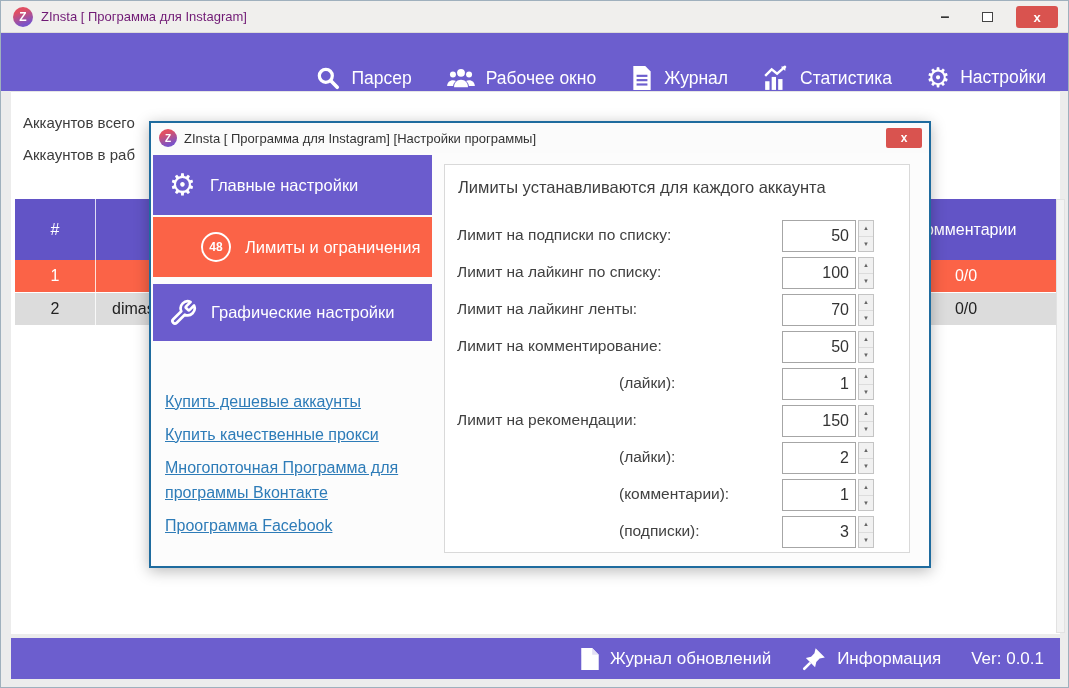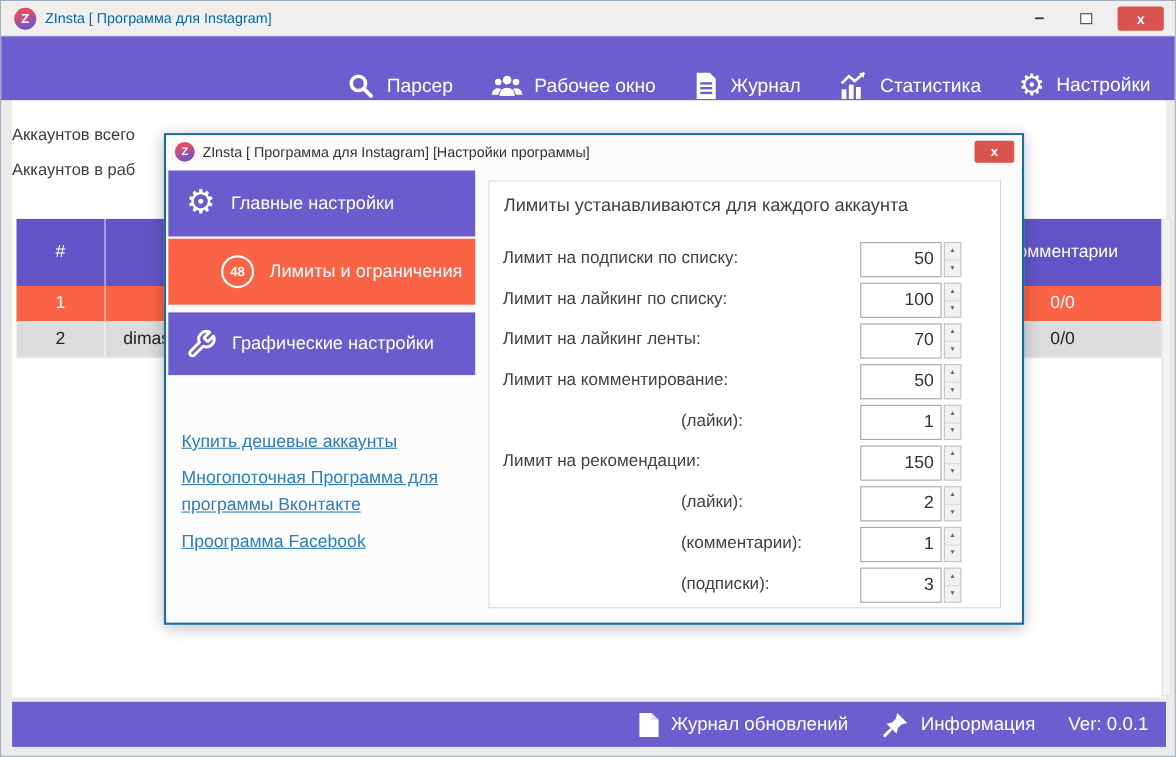--- a/index.html
+++ b/index.html
@@ -8,39 +8,39 @@
             border:1px solid #9fb0bd; overflow:hidden; }
 
   
   .titlebar { position:absolute; left:0; top:0; width:100%; height:32px;
               display:flex; align-items:center; padding-left:12px; background:#f0efed;
               border-bottom:1px solid #dddbd9; }
   .logo { width:20px; height:20px; border-radius:50%; flex:none;
           background:linear-gradient(160deg,#e04f63 25%,#7a52c8 80%);
           color:#fff; font-weight:bold; font-size:12px; display:flex;
           align-items:center; justify-content:center; }
-  .title-text { margin-left:8px; font-size:13px; color:#0369a1; }
+  .title-text { margin-left:8px; font-size:13px; color:#701a75; }
   .win-controls { position:absolute; right:10px; top:5px; display:flex; align-items:center; gap:16px; }
   .btn-min { width:26px; height:22px; display:flex; align-items:center; justify-content:center;
              color:#333; font-size:16px; font-weight:bold; cursor:default; }
   .btn-max { width:26px; height:22px; display:flex; align-items:center; justify-content:center; }
   .btn-max .box { width:11px; height:10px; border:1.5px solid #444; background:#fff; }
   .btn-close { width:42px; height:22px; background:#d9534f; border-radius:3px; color:#fff;
                font-size:13px; font-weight:bold; display:flex; align-items:center; justify-content:center; }
 
   
   .navbar { position:absolute; left:0; top:32px; width:100%; height:58px; background:#6c5ece;
             display:flex; align-items:flex-end; justify-content:flex-end; gap:34px; padding-right:22px; }
   .nav-item { display:flex; align-items:center; gap:10px; color:#fff; font-size:17.5px; cursor:pointer; }
   .nav-item .glyph { font-size:27px; line-height:1; color:#fff; font-family:"DejaVu Sans", sans-serif; }
 
   
   .content { position:absolute; left:10px; top:90px; width:1049px; height:543px; background:#fff;
              border-top:1px solid #e6e6e6; }
-  .acc-line { position:absolute; left:0; font-size:15px; color:#3c3c3c; }
+  .acc-line { position:absolute; left:12px; font-size:15px; color:#3c3c3c; }
   .acc-line.l1 { top:22px; } .acc-line.l2 { top:54px; }
 
   .grid { position:absolute; left:4px; top:107px; width:1041px; }
   .grid-row { display:flex; width:100%; }
   .grid-header { height:61px; background:#6254c6; color:#fff; }
   .gcell { display:flex; align-items:center; justify-content:center; font-size:16px;
            border-right:1px solid rgba(255,255,255,.8); }
   .gcell.c1 { width:81px; flex:none; }
   .gcell.c2 { flex:1; justify-content:flex-start; padding-left:16px; }
   .gcell.c3 { width:180px; flex:none; border-right:none; }
@@ -221,20 +221,21 @@
       <div class="side-btn sb3">
         <svg width="28" height="28" viewBox="0 0 24 24">
           <path d="M14.7 6.3a1 1 0 0 0 0 1.4l1.6 1.6a1 1 0 0 0 1.4 0l3.77-3.77a6 6 0 0 1-7.94 7.94l-6.91 6.91a2.12 2.12 0 0 1-3-3l6.91-6.91a6 6 0 0 1 7.94-7.94l-3.76 3.76z" fill="none" stroke="#fff" stroke-width="2.3" stroke-linecap="round" stroke-linejoin="round"></path>
         </svg>
         <span class="lbl">Графические настройки</span>
       </div>
     </div>
 
     <div class="side-links">
       <span class="side-link">Купить дешевые аккаунты</span>
+      <span class="side-link">Купить качественные прокси</span>
       <span class="side-link">Многопоточная Программа для программы Вконтакте</span>
       <span class="side-link">Проограмма Facebook</span>
     </div>
 
     <div class="limits">
       <div class="limits-heading">Лимиты устанавливаются для каждого аккаунта</div>
       <div class="limit-rows">
         <div class="limit-row">
           <span class="limit-label">Лимит на подписки по списку:</span>
           <div class="spinner">

